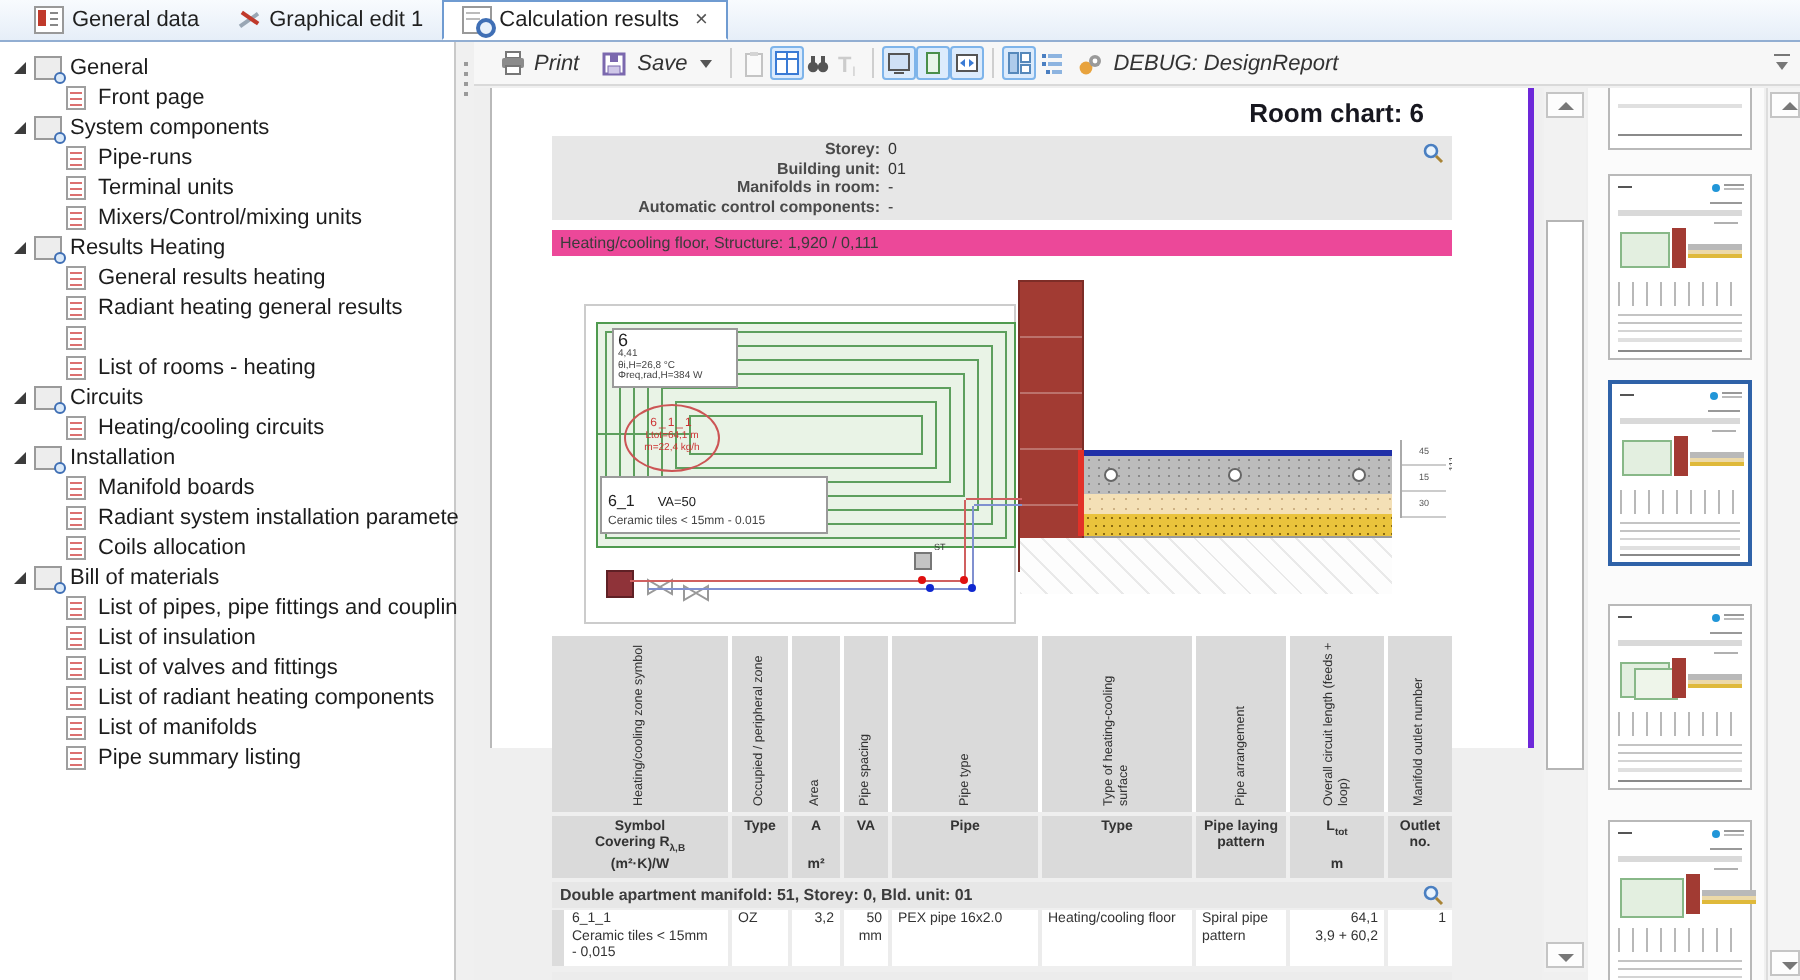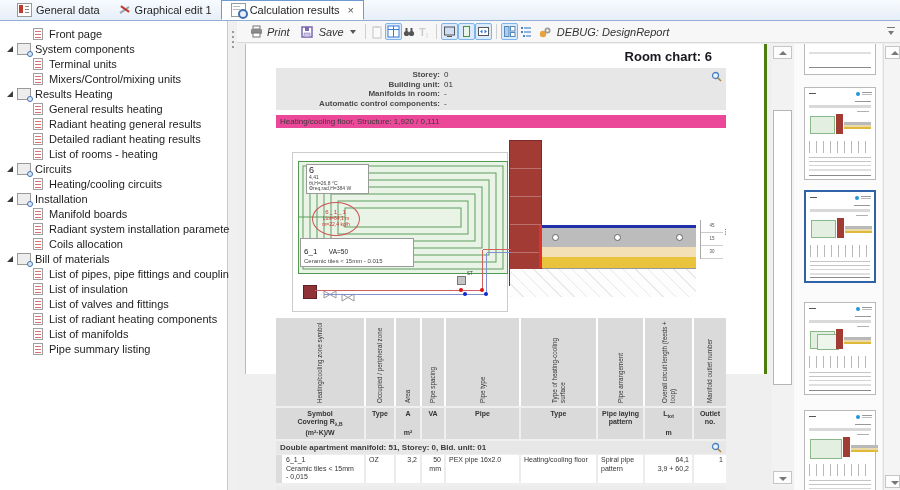--- a/index.html
+++ b/index.html
@@ -52,21 +52,21 @@
   .tsep{width:1px;height:15px;background:#cfcfcf;margin:0 4px;}
   .boxed{background:#dcebfc;border:1px solid #7eb4ea;border-radius:2px;}
   .caret{width:0;height:0;border-left:3px solid transparent;border-right:3px solid transparent;border-top:4px solid #555;margin-left:2px;}
   #tb-overflow{position:absolute;right:3px;top:5px;width:12px;height:12px;}
   #tb-overflow::before{content:"";position:absolute;left:2px;top:1px;width:8px;height:1px;background:#777;}
   #tb-overflow::after{content:"";position:absolute;left:3px;top:5px;width:0;height:0;border-left:3px solid transparent;border-right:3px solid transparent;border-top:4px solid #777;}
 
   
   #docview{position:absolute;left:237px;top:44px;width:534px;height:446px;background:#efefef;}
   #page{position:absolute;left:8px;top:0;width:518px;height:330px;background:#fff;
-    border-left:1px solid #b9b9b9;border-right:3px solid #4d7c0f;box-sizing:content-box;}
+    border-left:1px solid #b9b9b9;border-right:3px solid #6d28d9;box-sizing:content-box;}
   #content{position:absolute;left:30px;top:0;width:450px;color:#333;}
   #doc-title{margin-top:5px;height:19px;text-align:right;padding-right:14px;font-size:13px;font-weight:bold;color:#17171f;}
   #infoblock{position:relative;background:#e7e7e7;height:42px;font-size:8px;padding-top:2px;box-sizing:border-box;}
   .inforow{display:flex;line-height:9.5px;}
   .inforow .il{width:148px;text-align:right;font-weight:bold;color:#4a4a4a;margin-left:16px;}
   .inforow .iv{margin-left:4px;color:#333;}
   .zoomico{position:absolute;right:4px;top:3px;width:11px;height:11px;}
   #structbar{margin-top:5px;background:#ec4899;height:13px;line-height:13px;font-size:8px;font-weight:normal;padding-left:4px;color:#3b3b3b;}
 
   
@@ -181,31 +181,40 @@
       <span>Graphical edit 1</span>
     </div>
     <div class="tab active">
       <span class="ticn icn-results"></span>
       <span>Calculation results</span>
       <span class="tclose">×</span>
     </div>
   </div>
 
   <div id="sidebar">
+    <div class="trow group">
+      <span class="twisty"></span>
+      <span class="gicon"></span>
+      <span>General</span>
+    </div>
     <div class="trow item">
       <span class="dicon"></span>
       <span>Front page</span>
     </div>
     <div class="trow group">
       <span class="twisty"></span>
       <span class="gicon"></span>
       <span>System components</span>
     </div>
     <div class="trow item">
       <span class="dicon"></span>
+      <span>Pipe-runs</span>
+    </div>
+    <div class="trow item">
+      <span class="dicon"></span>
       <span>Terminal units</span>
     </div>
     <div class="trow item">
       <span class="dicon"></span>
       <span>Mixers/Control/mixing units</span>
     </div>
     <div class="trow group">
       <span class="twisty"></span>
       <span class="gicon"></span>
       <span>Results Heating</span>
@@ -213,21 +222,20 @@
     <div class="trow item">
       <span class="dicon"></span>
       <span>General results heating</span>
     </div>
     <div class="trow item">
       <span class="dicon"></span>
       <span>Radiant heating general results</span>
     </div>
     <div class="trow item">
       <span class="dicon"></span>
-      <span>Detailed radiant heating results</span>
     </div>
     <div class="trow item">
       <span class="dicon"></span>
       <span>List of rooms - heating</span>
     </div>
     <div class="trow group">
       <span class="twisty"></span>
       <span class="gicon"></span>
       <span>Circuits</span>
     </div>

